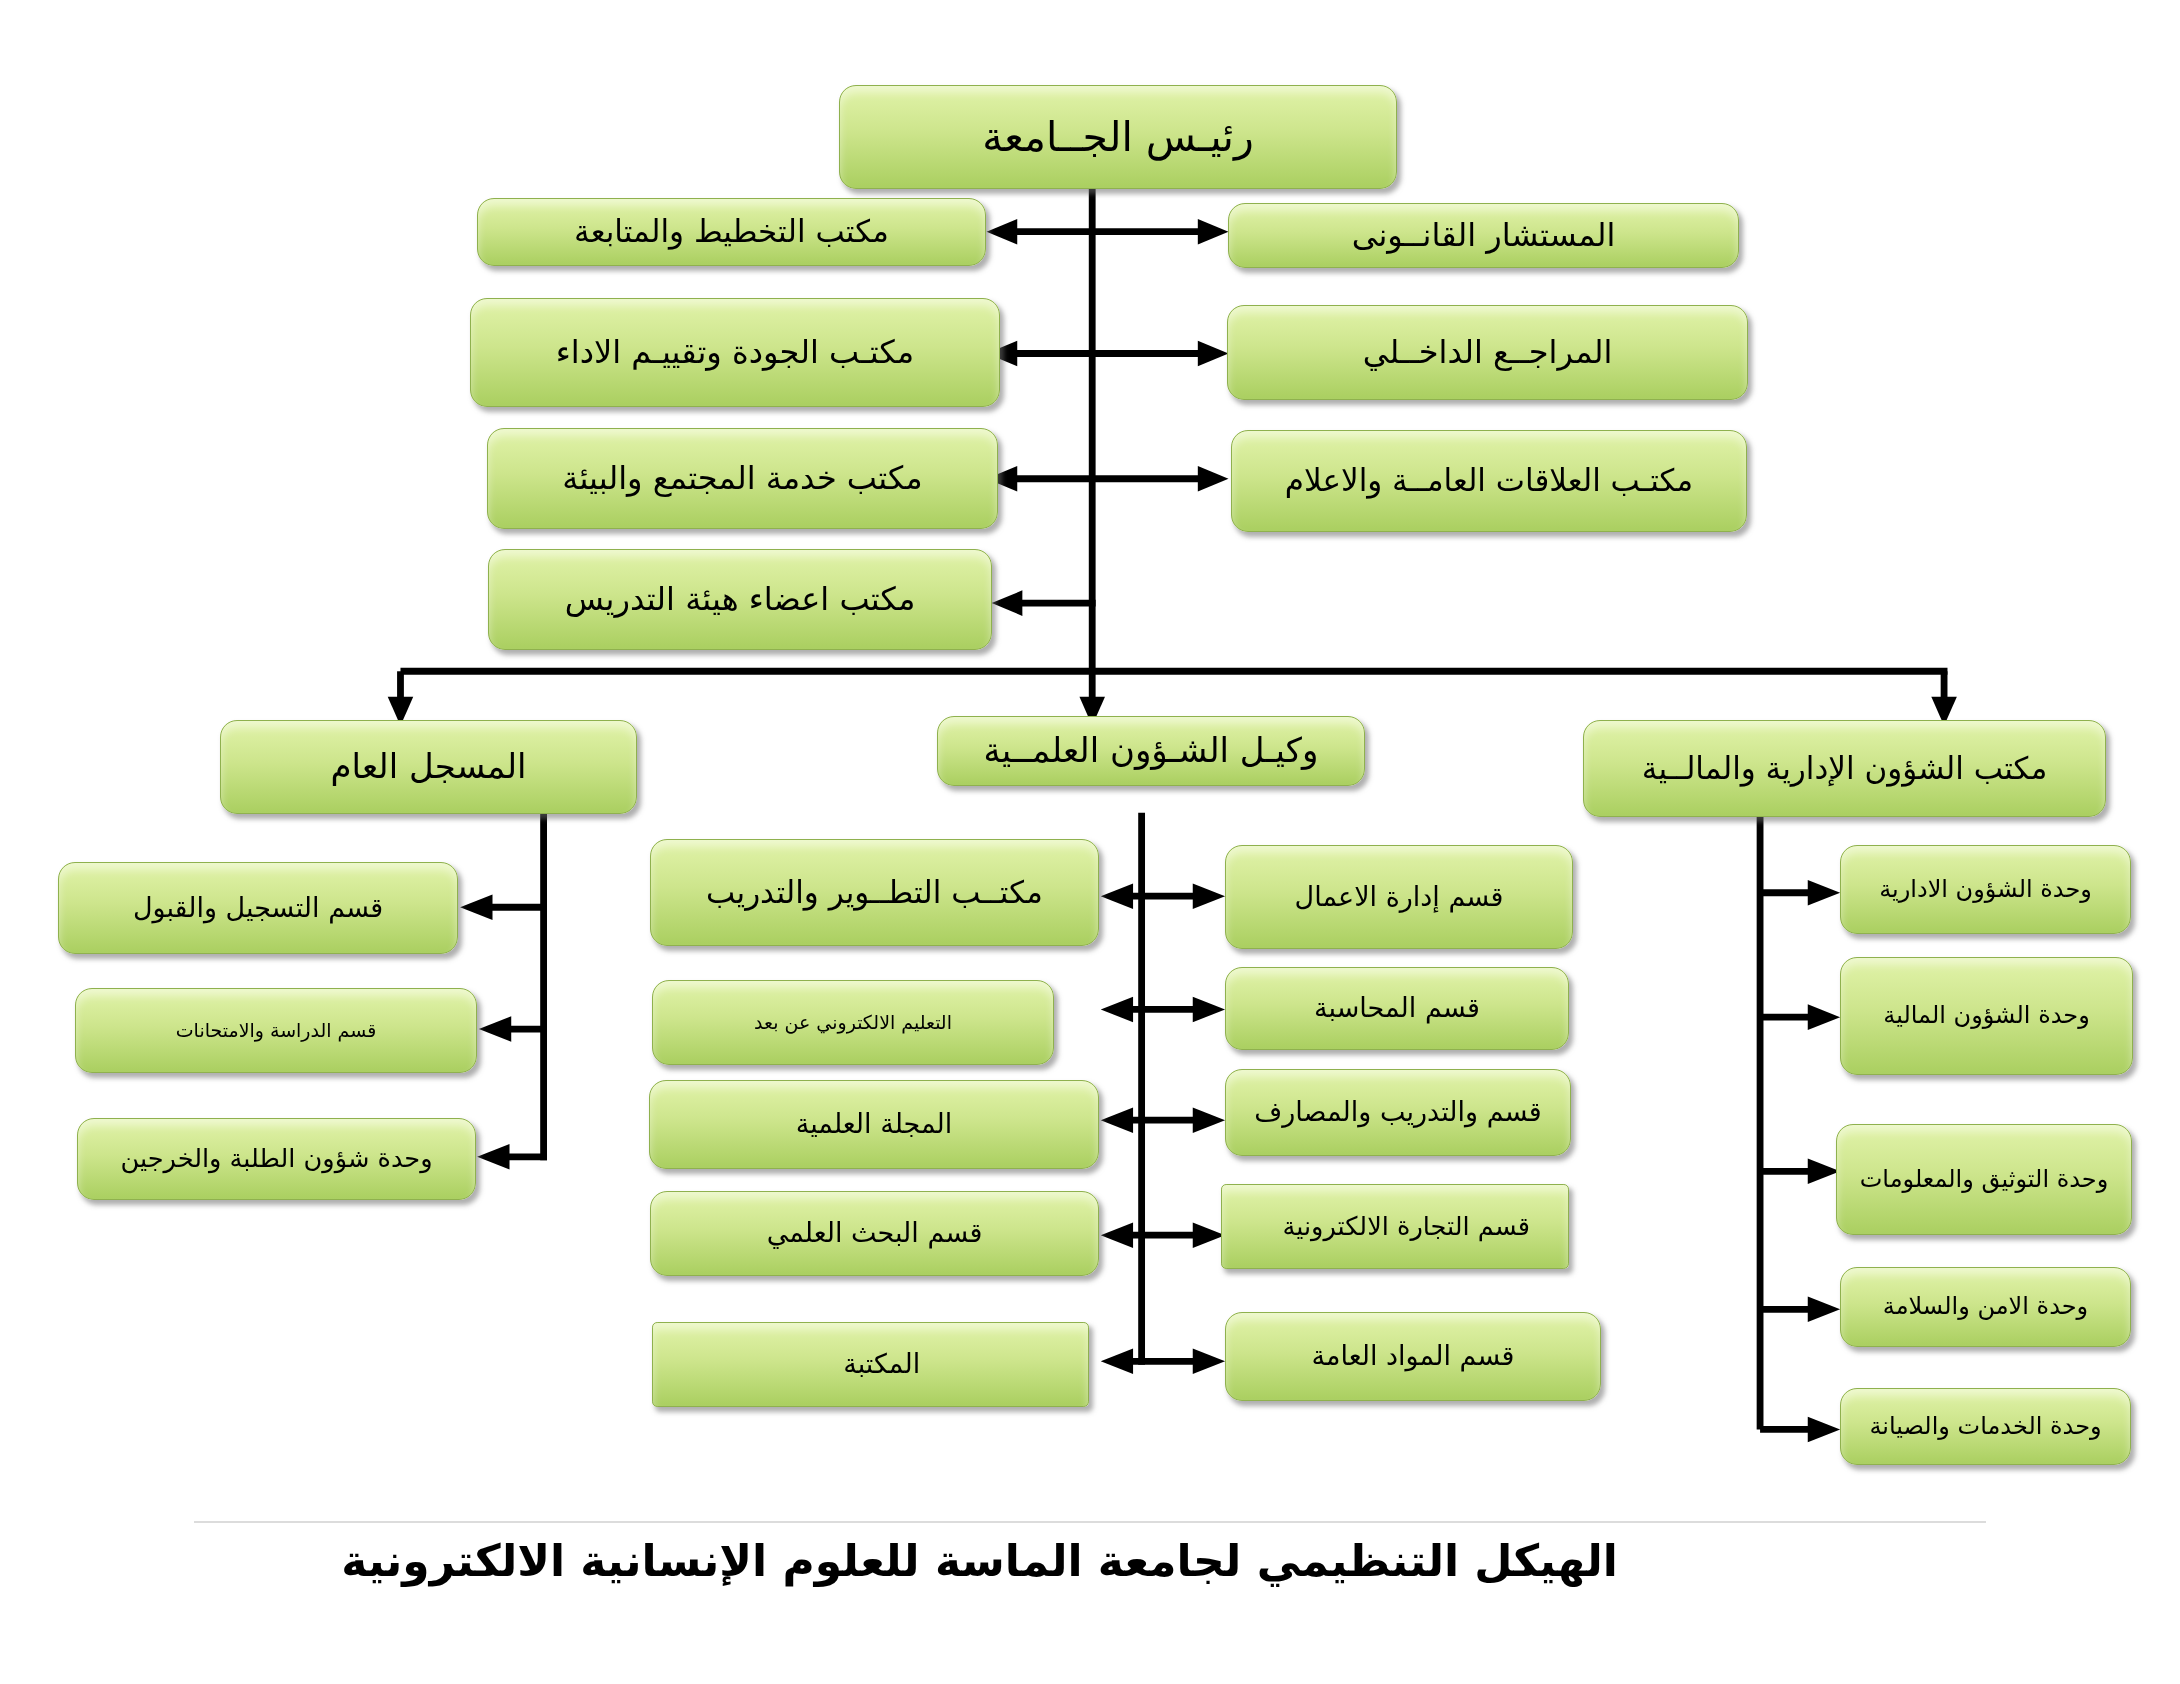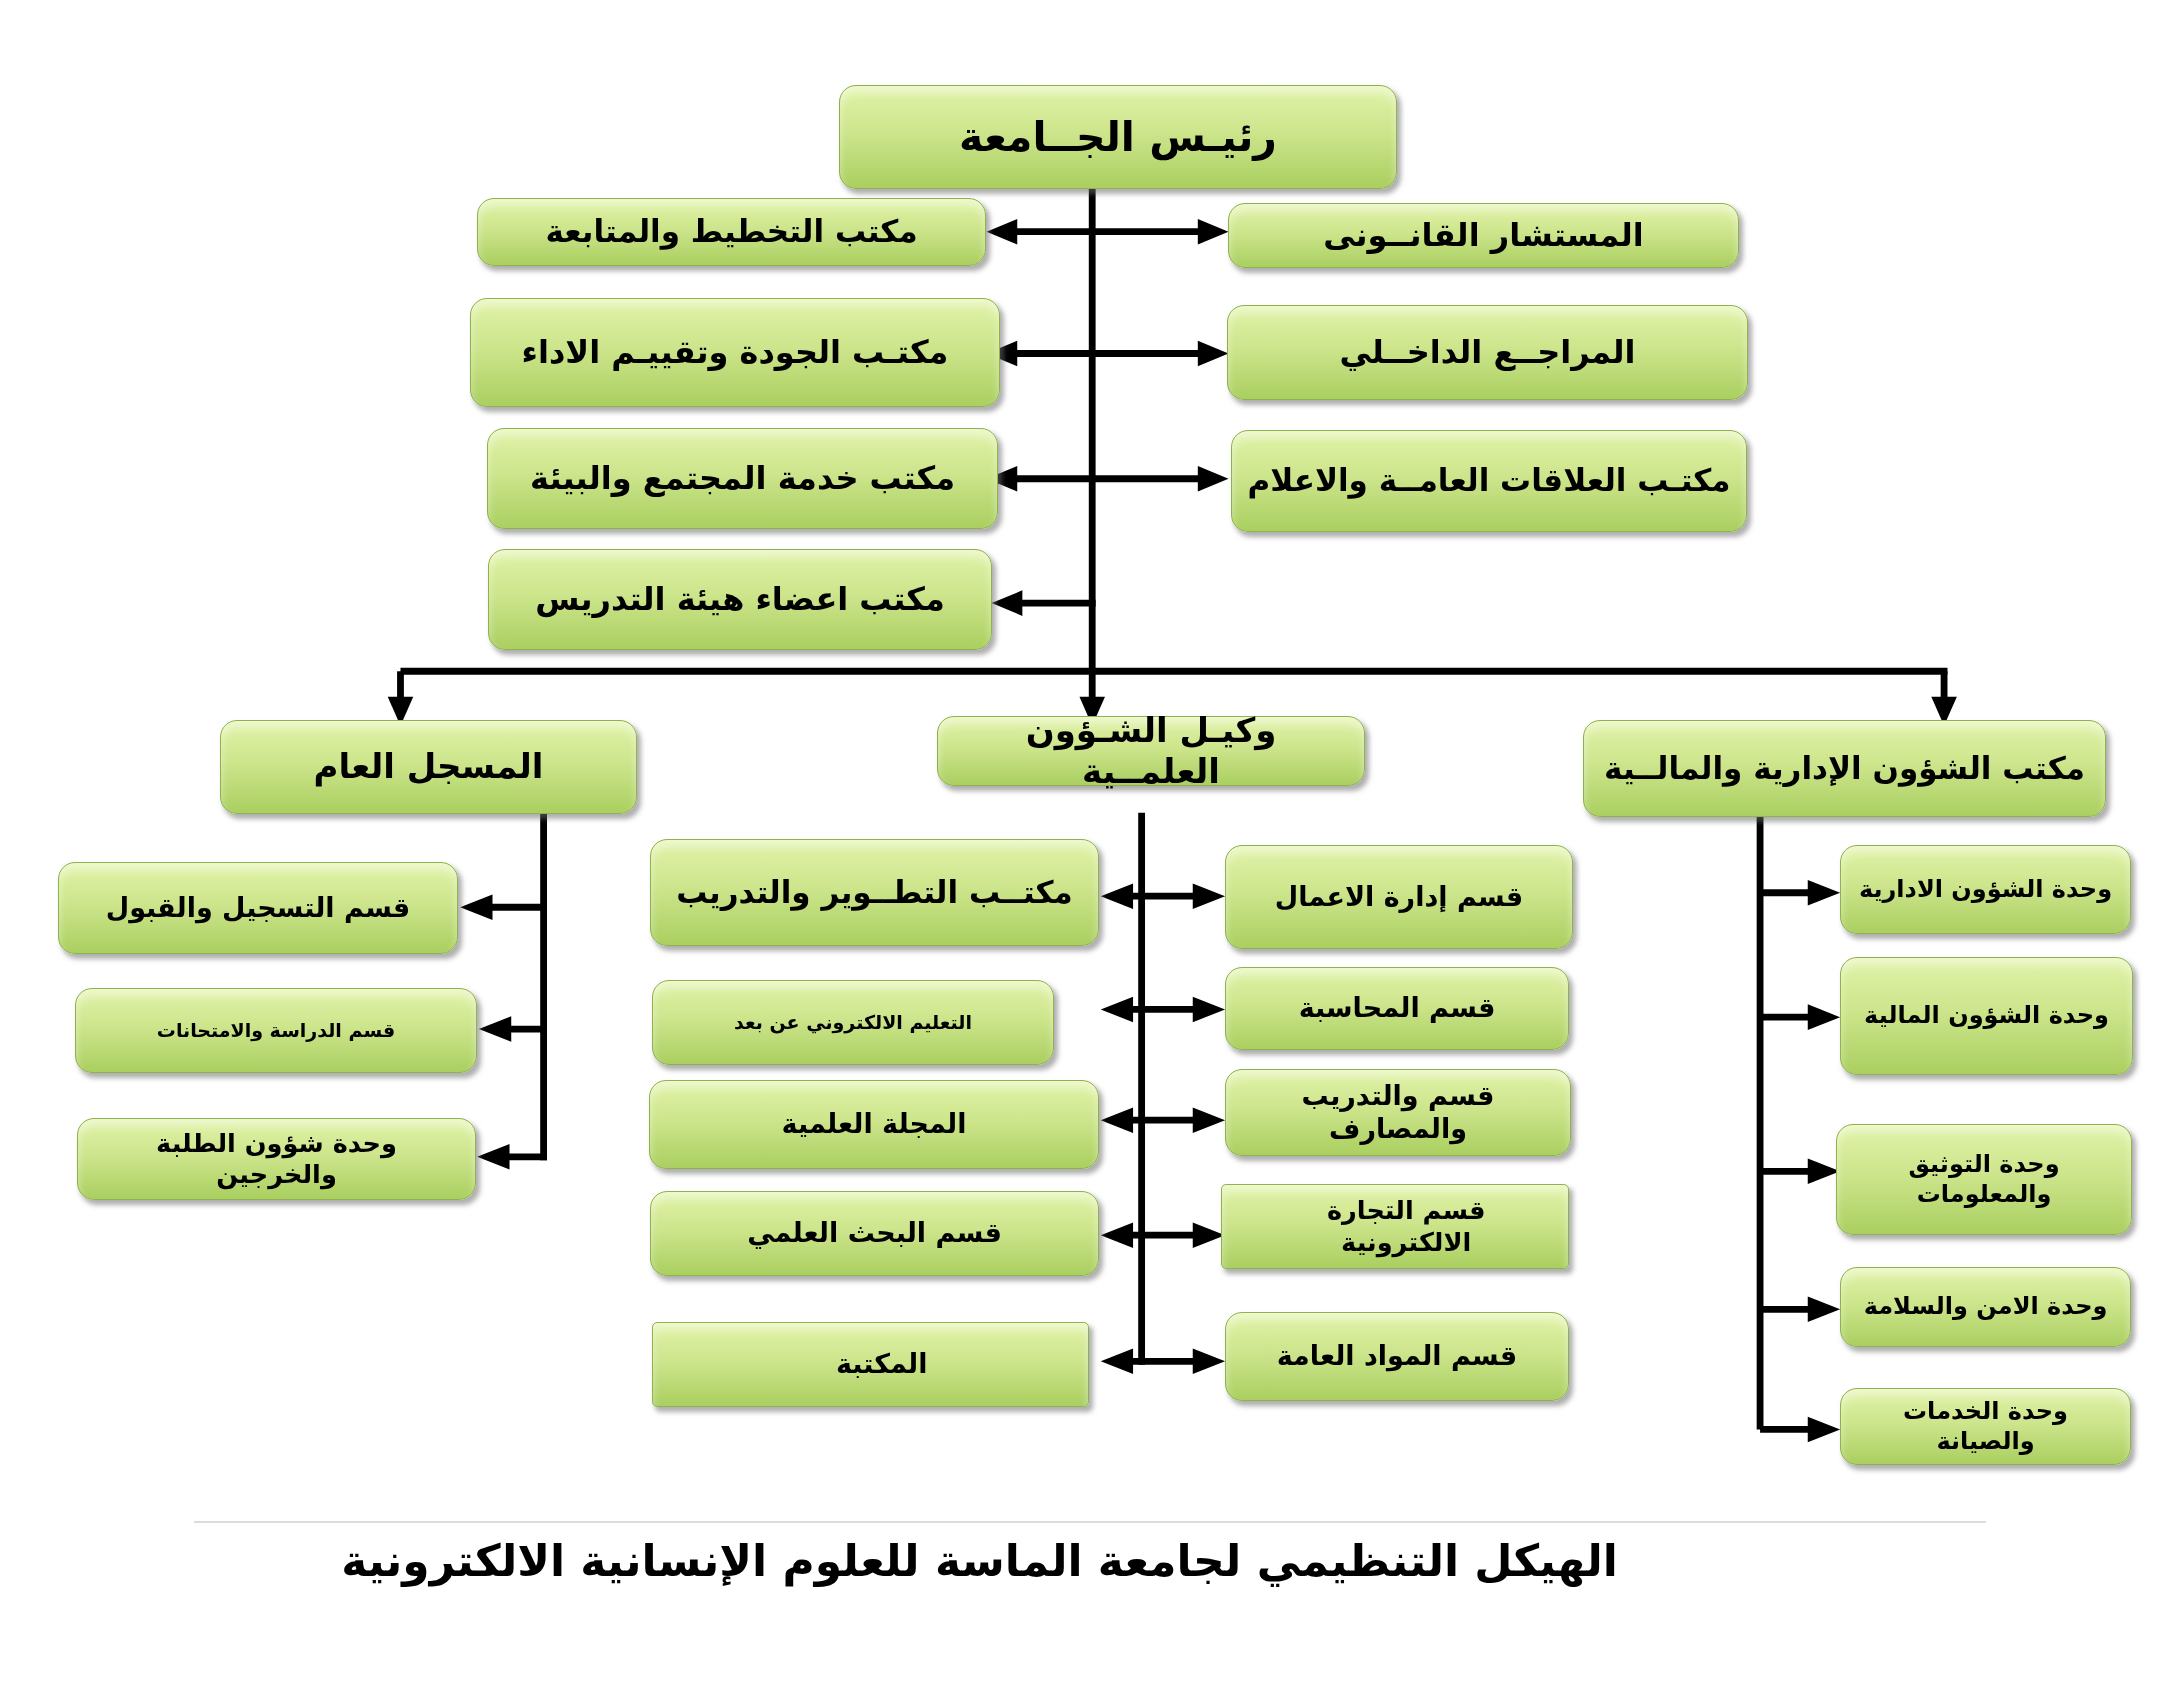--- a/index.html
+++ b/index.html
@@ -12,21 +12,21 @@
     font-family:"DejaVu Sans","Liberation Sans",sans-serif;
   }
   .box{
     position:absolute;
     box-sizing:border-box;
     display:flex;
     align-items:center;
     justify-content:center;
     text-align:center;
     direction:rtl;
-    font-weight:bold;
+    font-weight:normal;
     color:#000000;
     line-height:1.22;
     padding:3.4px 13.6px;
     background:linear-gradient(180deg,#e1f3a9 0%,#cde58c 45%,#aacf60 100%);
     border:1.7px solid #8fb14e;
     border-radius:17px;
     box-shadow:3.4px 4.3px 5.1px rgba(110,110,110,0.55), inset 0 6.8px 8.5px rgba(255,255,255,0.45);
     font-family:"DejaVu Sans","Liberation Sans",sans-serif;
   }
   .box.sharp{border-radius:5.1px;padding-left:36px;}
@@ -150,21 +150,21 @@
   <div class="box" style="left:650px;top:839px;width:449px;height:107px;font-size:31px">مكتــب التطــوير والتدريب</div>
   <div class="box" style="left:652px;top:980px;width:402px;height:85px;font-size:19px">التعليم الالكتروني عن بعد</div>
   <div class="box" style="left:649px;top:1080px;width:450px;height:89px;font-size:27px">المجلة العلمية</div>
   <div class="box" style="left:650px;top:1191px;width:449px;height:85px;font-size:27px">قسم البحث العلمي</div>
   <div class="box sharp" style="left:652px;top:1322px;width:437px;height:85px;font-size:27px">المكتبة</div>
 
   <div class="box" style="left:1225px;top:845px;width:348px;height:104px;font-size:27px">قسم إدارة الاعمال</div>
   <div class="box" style="left:1225px;top:967px;width:344px;height:83px;font-size:27px">قسم المحاسبة</div>
   <div class="box" style="left:1225px;top:1069px;width:346px;height:87px;font-size:27px">قسم والتدريب والمصارف</div>
   <div class="box sharp" style="left:1221px;top:1184px;width:348px;height:85px;font-size:25.6px">قسم التجارة الالكترونية</div>
-  <div class="box" style="left:1225px;top:1312px;width:344px;height:89px;font-size:27px">قسم المواد العامة</div>
+  <div class="box" style="left:1225px;top:1312px;width:376px;height:89px;font-size:27px">قسم المواد العامة</div>
 
   <div class="box" style="left:1840px;top:845px;width:291px;height:89px;font-size:24px">وحدة الشؤون الادارية</div>
   <div class="box" style="left:1840px;top:957px;width:293px;height:118px;font-size:24px">وحدة الشؤون المالية</div>
   <div class="box" style="left:1836px;top:1124px;width:296px;height:111px;font-size:24px">وحدة التوثيق والمعلومات</div>
   <div class="box" style="left:1840px;top:1267px;width:291px;height:80px;font-size:24px">وحدة الامن والسلامة</div>
   <div class="box" style="left:1840px;top:1388px;width:291px;height:77px;font-size:24px">وحدة الخدمات والصيانة</div>
 
   <div class="footer-divider"></div>
   <div class="footer-title">الهيكل التنظيمي لجامعة الماسة للعلوم الإنسانية الالكترونية</div>
 

